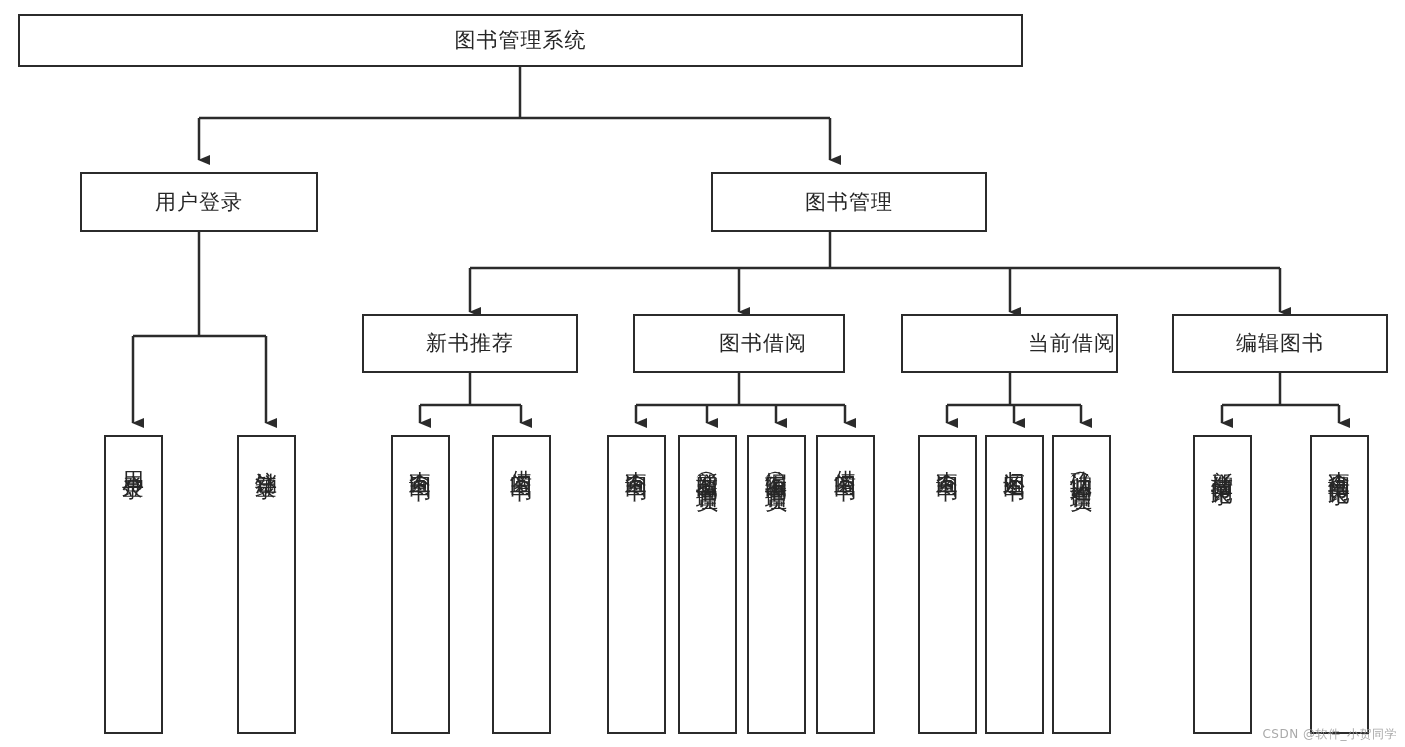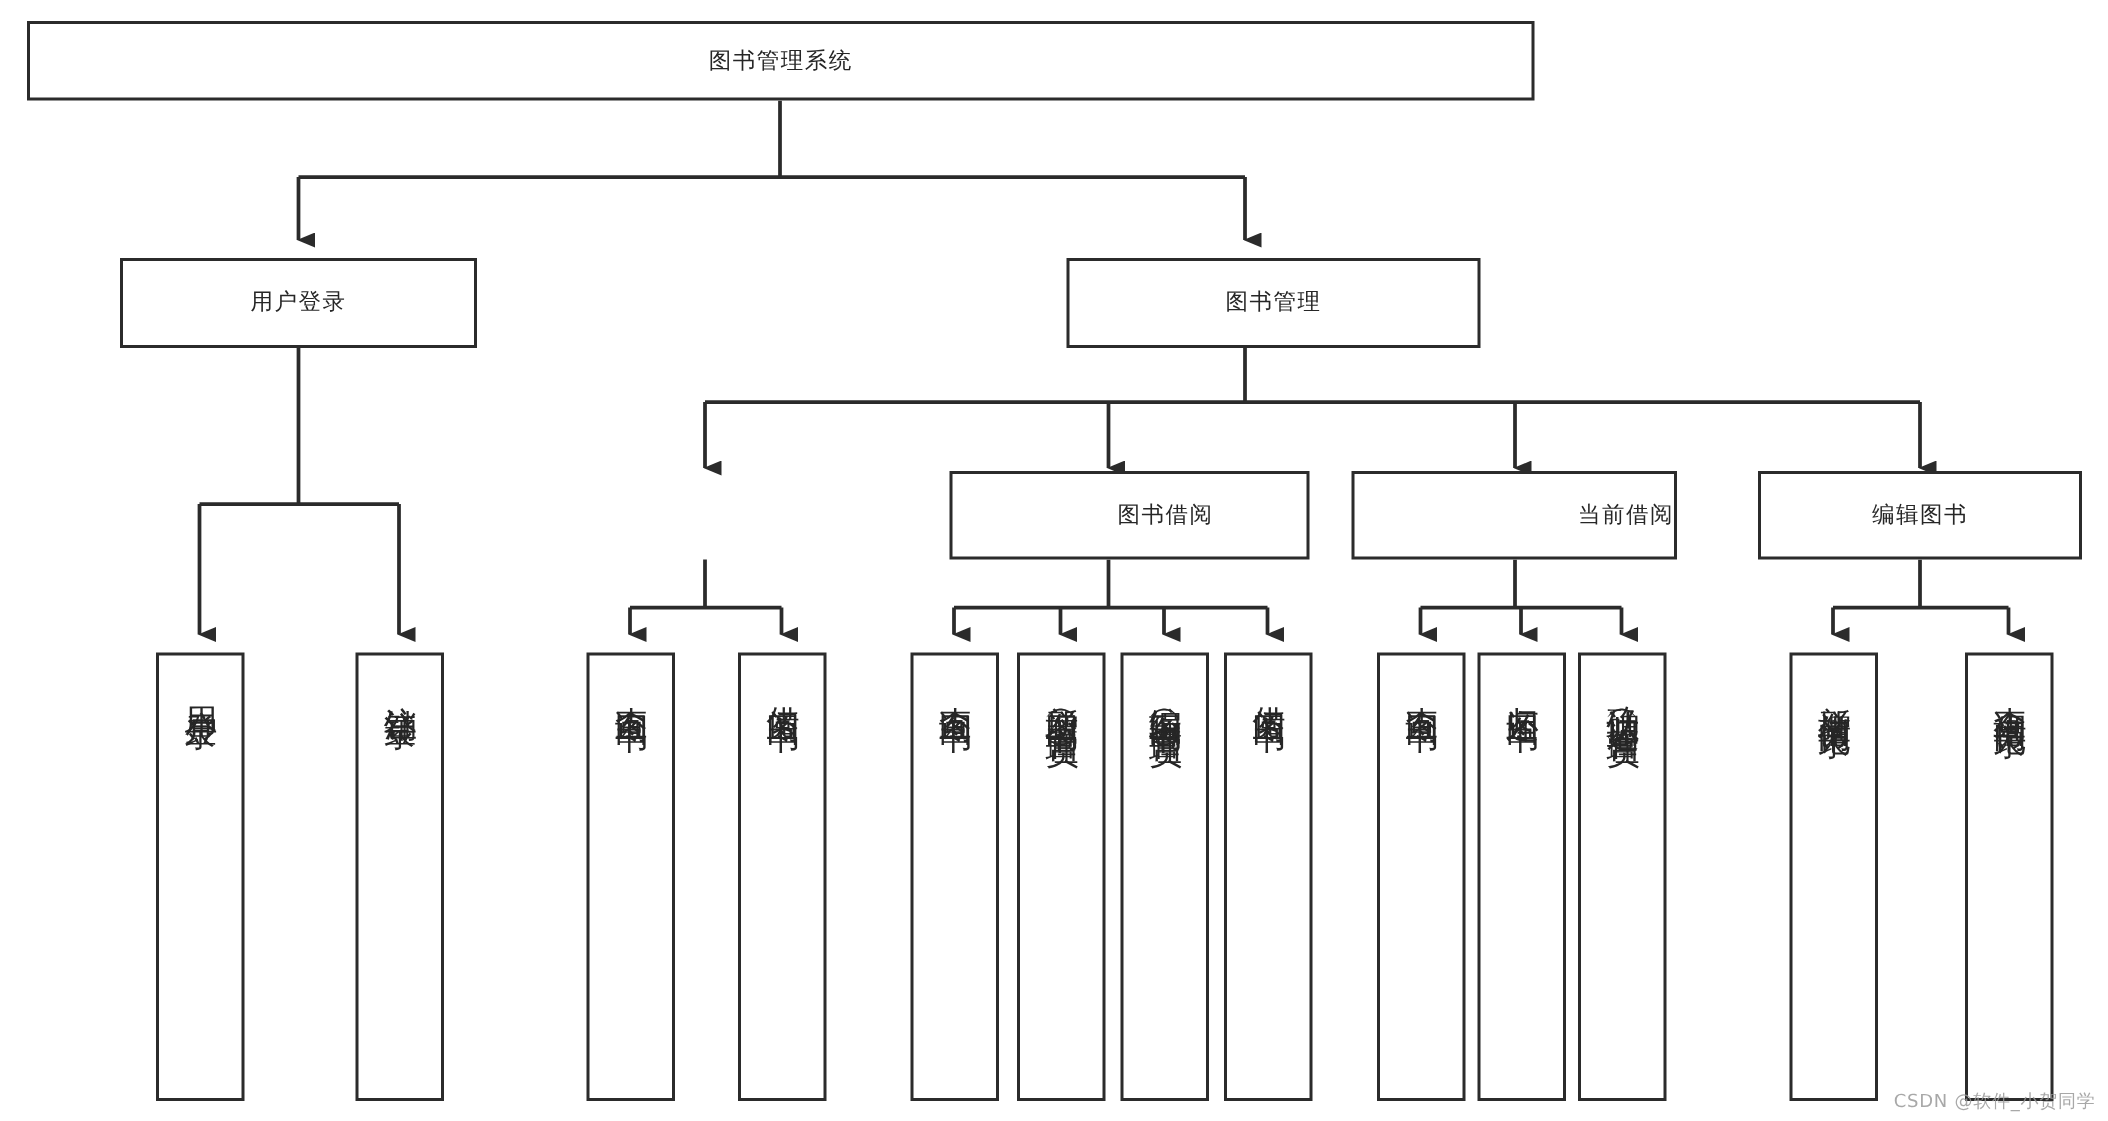--- a/index.html
+++ b/index.html
@@ -25,21 +25,21 @@
     position:absolute;
     box-sizing:border-box;
     background:#ffffff;
     border:2px solid #2b2b2b;
     display:flex;
     align-items:center;
     justify-content:center;
     text-align:center;
   }
   .node .lbl{
-    font-size:15px;
+    font-size:21px;
     line-height:1.15;
     color:#262626;
     letter-spacing:1px;
     white-space:nowrap;
   }
   
   .node.vert{
     align-items:flex-start;
     justify-content:center;
     padding-top:16px;
@@ -127,22 +127,25 @@
   </div>
 
   <div class="node" style="left:80px; top:172px; width:238px; height:60px;">
     <span class="lbl">用户登录</span>
   </div>
 
   <div class="node" style="left:711px; top:172px; width:276px; height:60px;">
     <span class="lbl">图书管理</span>
   </div>
 
-
-  <div class="node" style="left:633px; top:314px; width:240px; height:59px;padding-left:48px;">
+  <div class="node" style="left:362px; top:314px; width:216px; height:59px;">
+    <span class="lbl">新书推荐</span>
+  </div>
+
+  <div class="node" style="left:633px; top:314px; width:212px; height:59px;padding-left:48px;">
     <span class="lbl">图书借阅</span>
   </div>
 
   <div class="node" style="left:901px; top:314px; width:217px; height:59px;justify-content:flex-end;">
     <span class="lbl">当前借阅</span>
   </div>
 
   <div class="node" style="left:1172px; top:314px; width:216px; height:59px;">
     <span class="lbl">编辑图书</span>
   </div>

